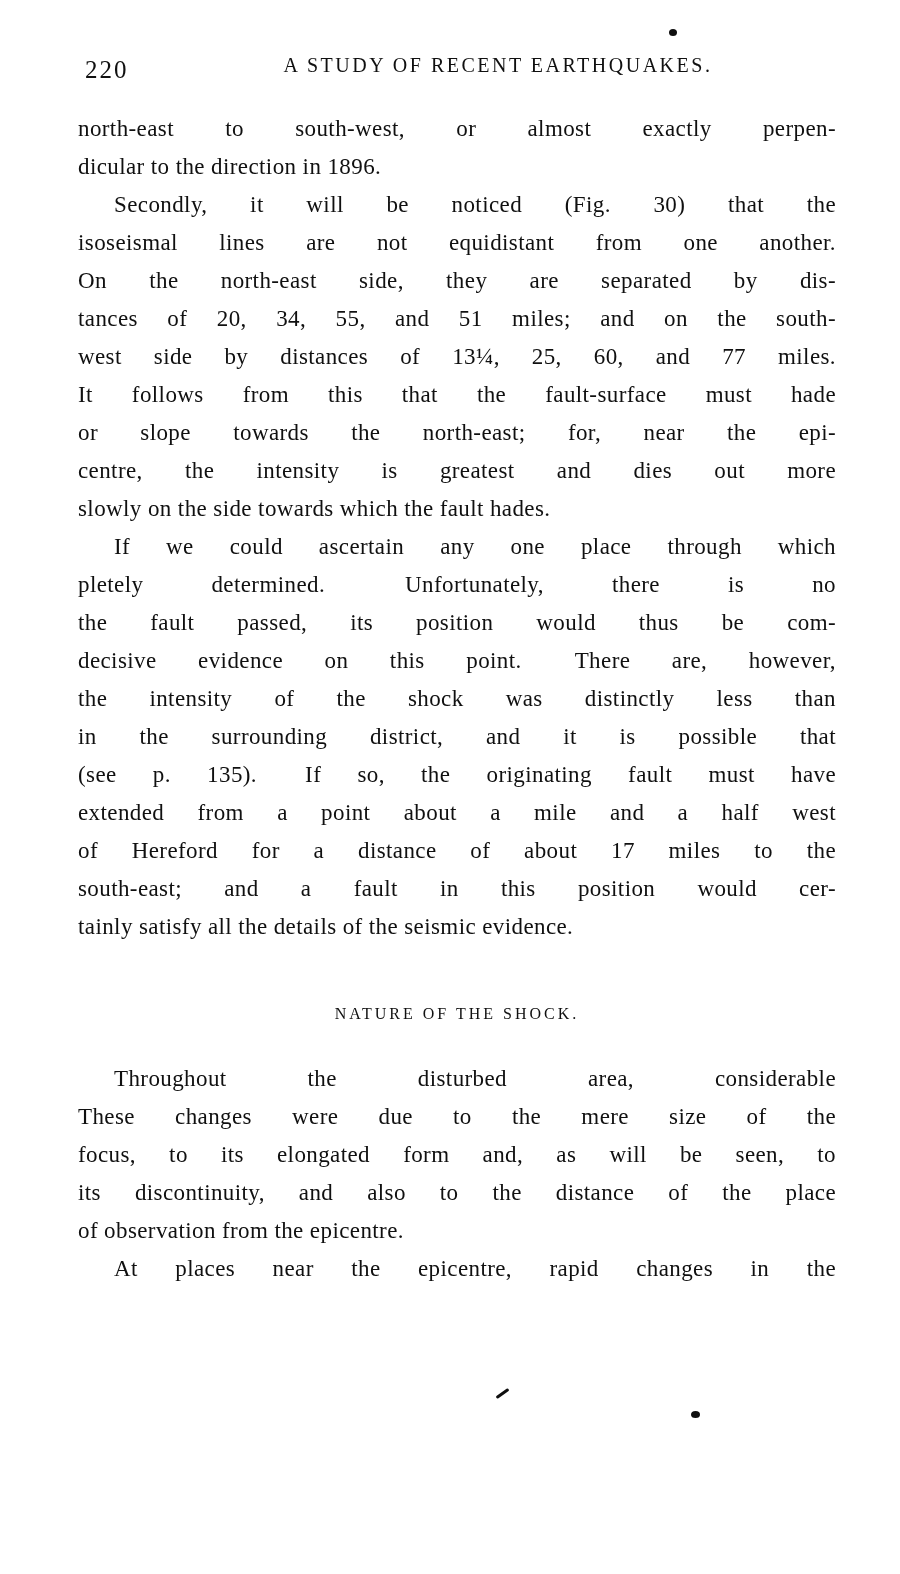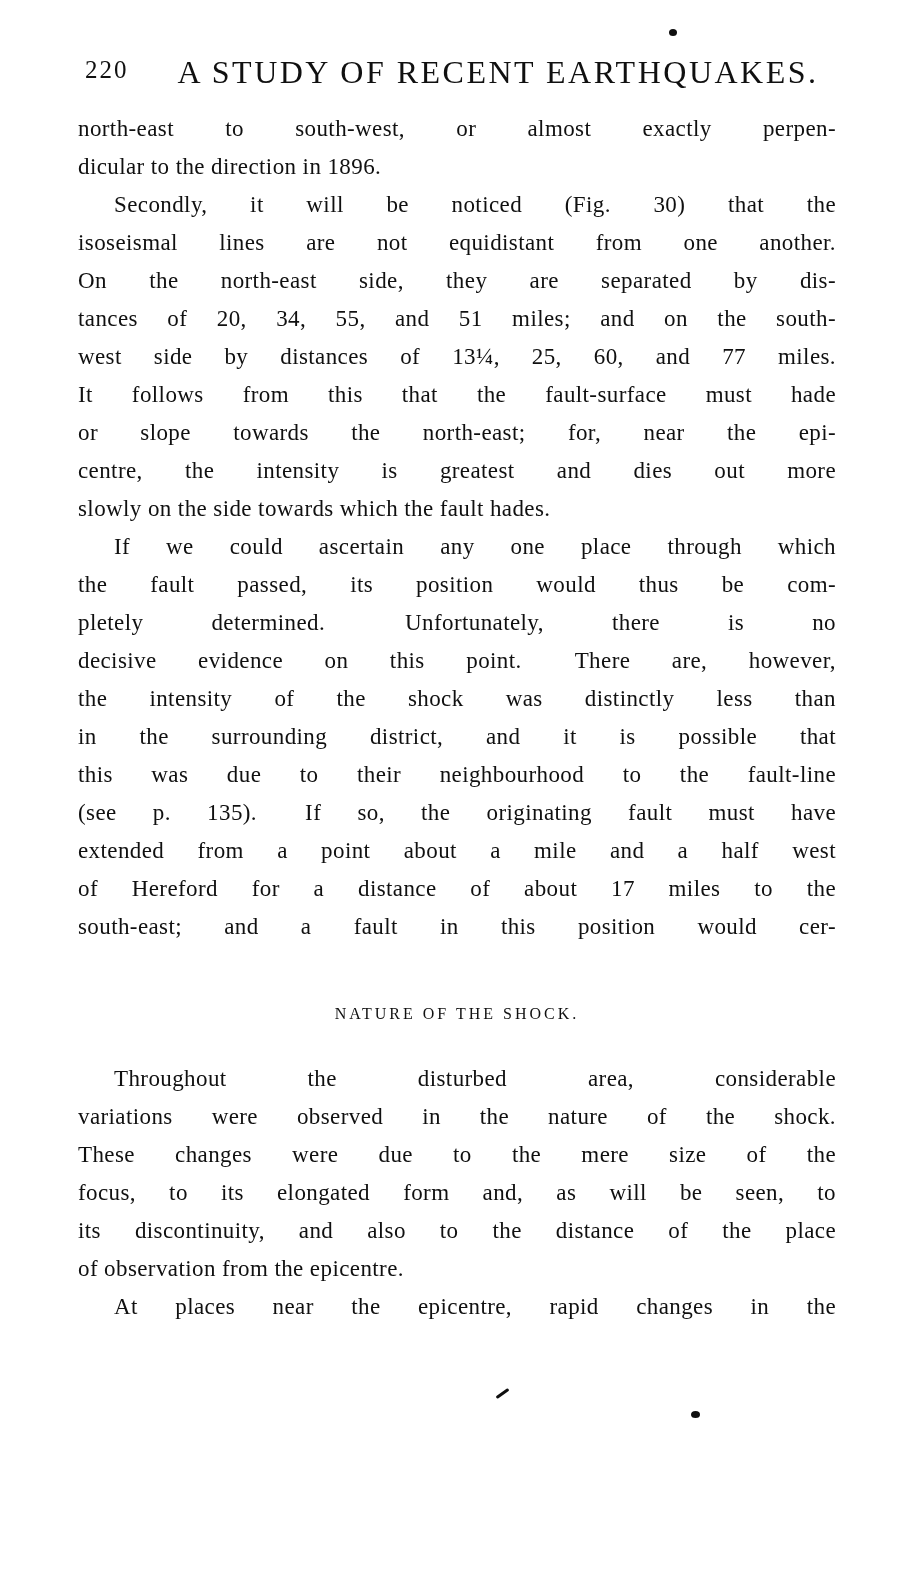--- a/index.html
+++ b/index.html
@@ -27,21 +27,21 @@
     padding-left: 48px;
   }
   .page-num {
     position: absolute;
     left: 85px;
     top: 2px;
     font-size: 25px;
     letter-spacing: 2px;
   }
   .running-title {
-    font-size: 32px;
+    font-size: 20px;
     letter-spacing: 2.5px;
     white-space: nowrap;
   }
   
   .content {
     position: absolute;
     left: 78px;
     top: 110px;
     width: 758px;
   }
@@ -106,35 +106,34 @@
         <div class="line indent">Secondly, it will be noticed (Fig. 30) that the</div>
         <div class="line">isoseismal lines are not equidistant from one another.</div>
         <div class="line">On the north-east side, they are separated by dis-</div>
         <div class="line">tances of 20, 34, 55, and 51 miles; and on the south-</div>
         <div class="line">west side by distances of 13¼, 25, 60, and 77 miles.</div>
         <div class="line">It follows from this that the fault-surface must hade</div>
         <div class="line">or slope towards the north-east; for, near the epi-</div>
         <div class="line">centre, the intensity is greatest and dies out more</div>
         <div class="line endpara">slowly on the side towards which the fault hades.</div>
         <div class="line indent">If we could ascertain any one place through which</div>
+        <div class="line">pletely determined.  Unfortunately, there is no</div>
         <div class="line">the fault passed, its position would thus be com-</div>
-        <div class="line">pletely determined.  Unfortunately, there is no</div>
         <div class="line">decisive evidence on this point.  There are, however,</div>
         <div class="line">the intensity of the shock was distinctly less than</div>
         <div class="line">in the surrounding district, and it is possible that</div>
-        <div class="line">this was due to their neighbourhood to the fault-line</div>
         <div class="line">(see p. 135).  If so, the originating fault must have</div>
         <div class="line">extended from a point about a mile and a half west</div>
         <div class="line">of Hereford for a distance of about 17 miles to the</div>
         <div class="line">south-east; and a fault in this position would cer-</div>
+        <div class="line endpara">tainly satisfy all the details of the seismic evidence.</div>
       </div>
     <h2 class="section-heading">NATURE OF THE SHOCK.</h2>
     <div>
         <div class="line indent">Throughout the disturbed area, considerable</div>
-        <div class="line">variations were observed in the nature of the shock.</div>
         <div class="line">These changes were due to the mere size of the</div>
         <div class="line">focus, to its elongated form and, as will be seen, to</div>
         <div class="line">its discontinuity, and also to the distance of the place</div>
         <div class="line endpara">of observation from the epicentre.</div>
         <div class="line indent">At places near the epicentre, rapid changes in the</div>
       </div>
   </main>
 
   <span class="speck-slash"></span>
   <span class="speck-dot speck-bottom"></span>

